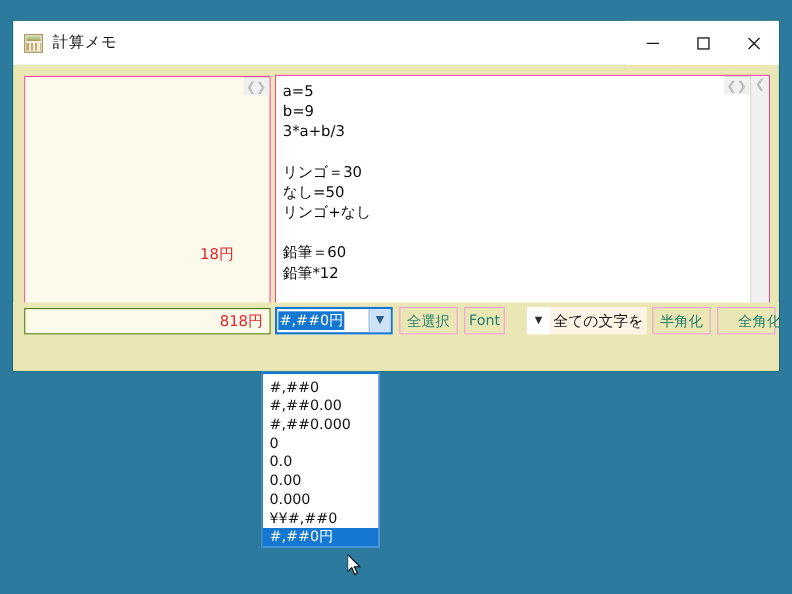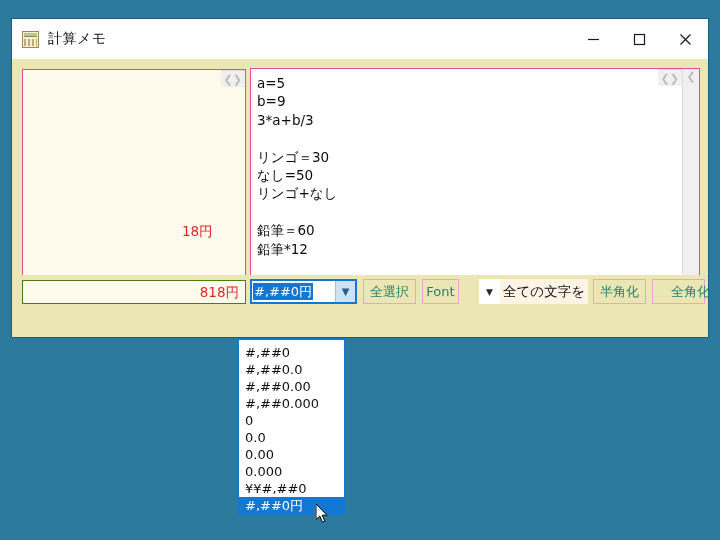--- a/index.html
+++ b/index.html
@@ -356,21 +356,20 @@
 
         <div class="tbtn" id="btn-hankaku">半角化</div>
         <div class="tbtn" id="btn-zenkaku">全角化</div>
       </div>
 
     </div>
   </div>
 
   <div id="dropdown">
     <div class="dd-item">#,##0</div>
-    <div class="dd-item">#,##0.0</div>
     <div class="dd-item">#,##0.00</div>
     <div class="dd-item">#,##0.000</div>
     <div class="dd-item">0</div>
     <div class="dd-item">0.0</div>
     <div class="dd-item">0.00</div>
     <div class="dd-item">0.000</div>
     <div class="dd-item">¥¥#,##0</div>
     <div class="dd-item selected">#,##0円</div>
   </div>
 

